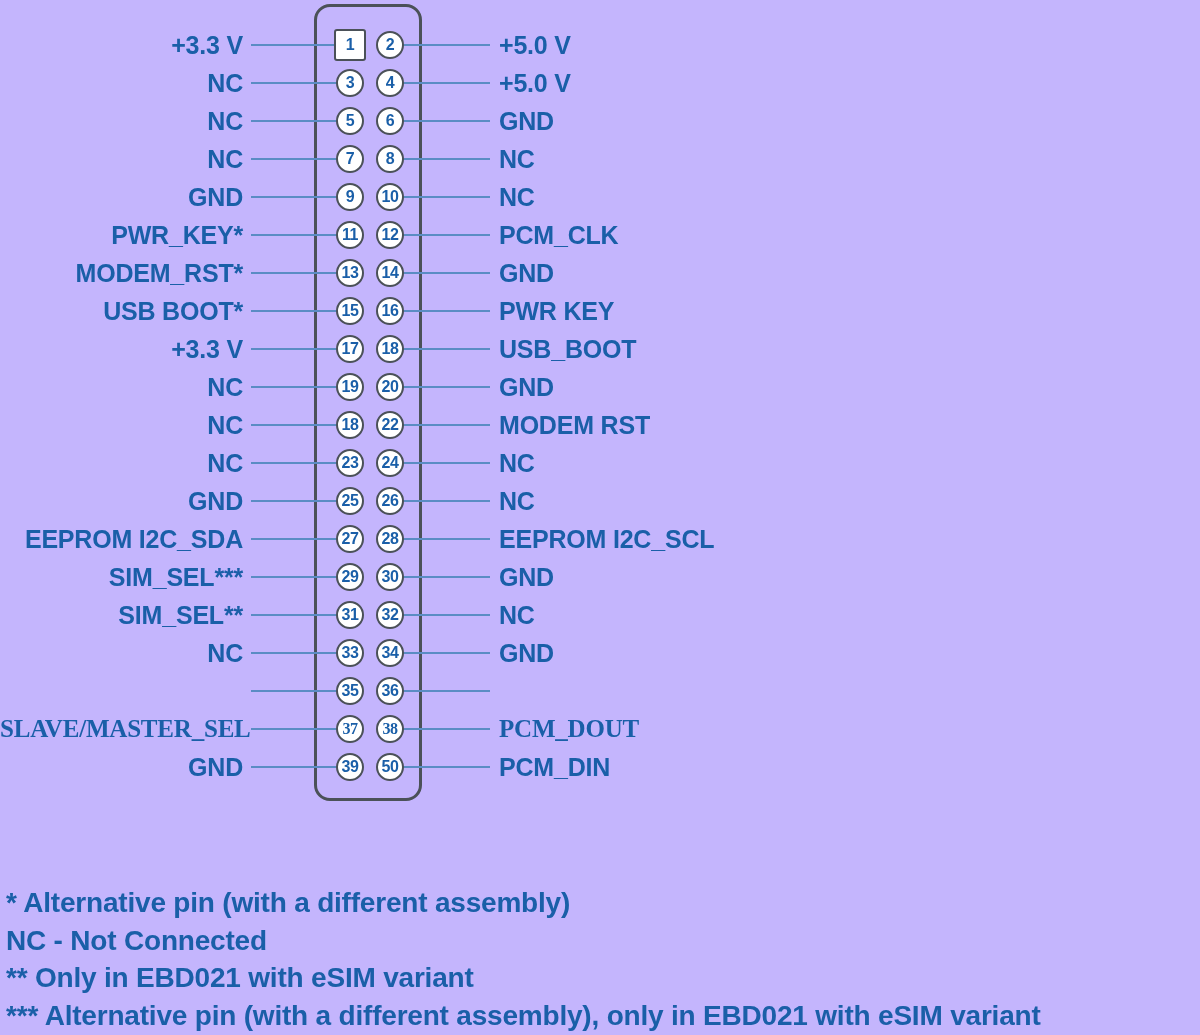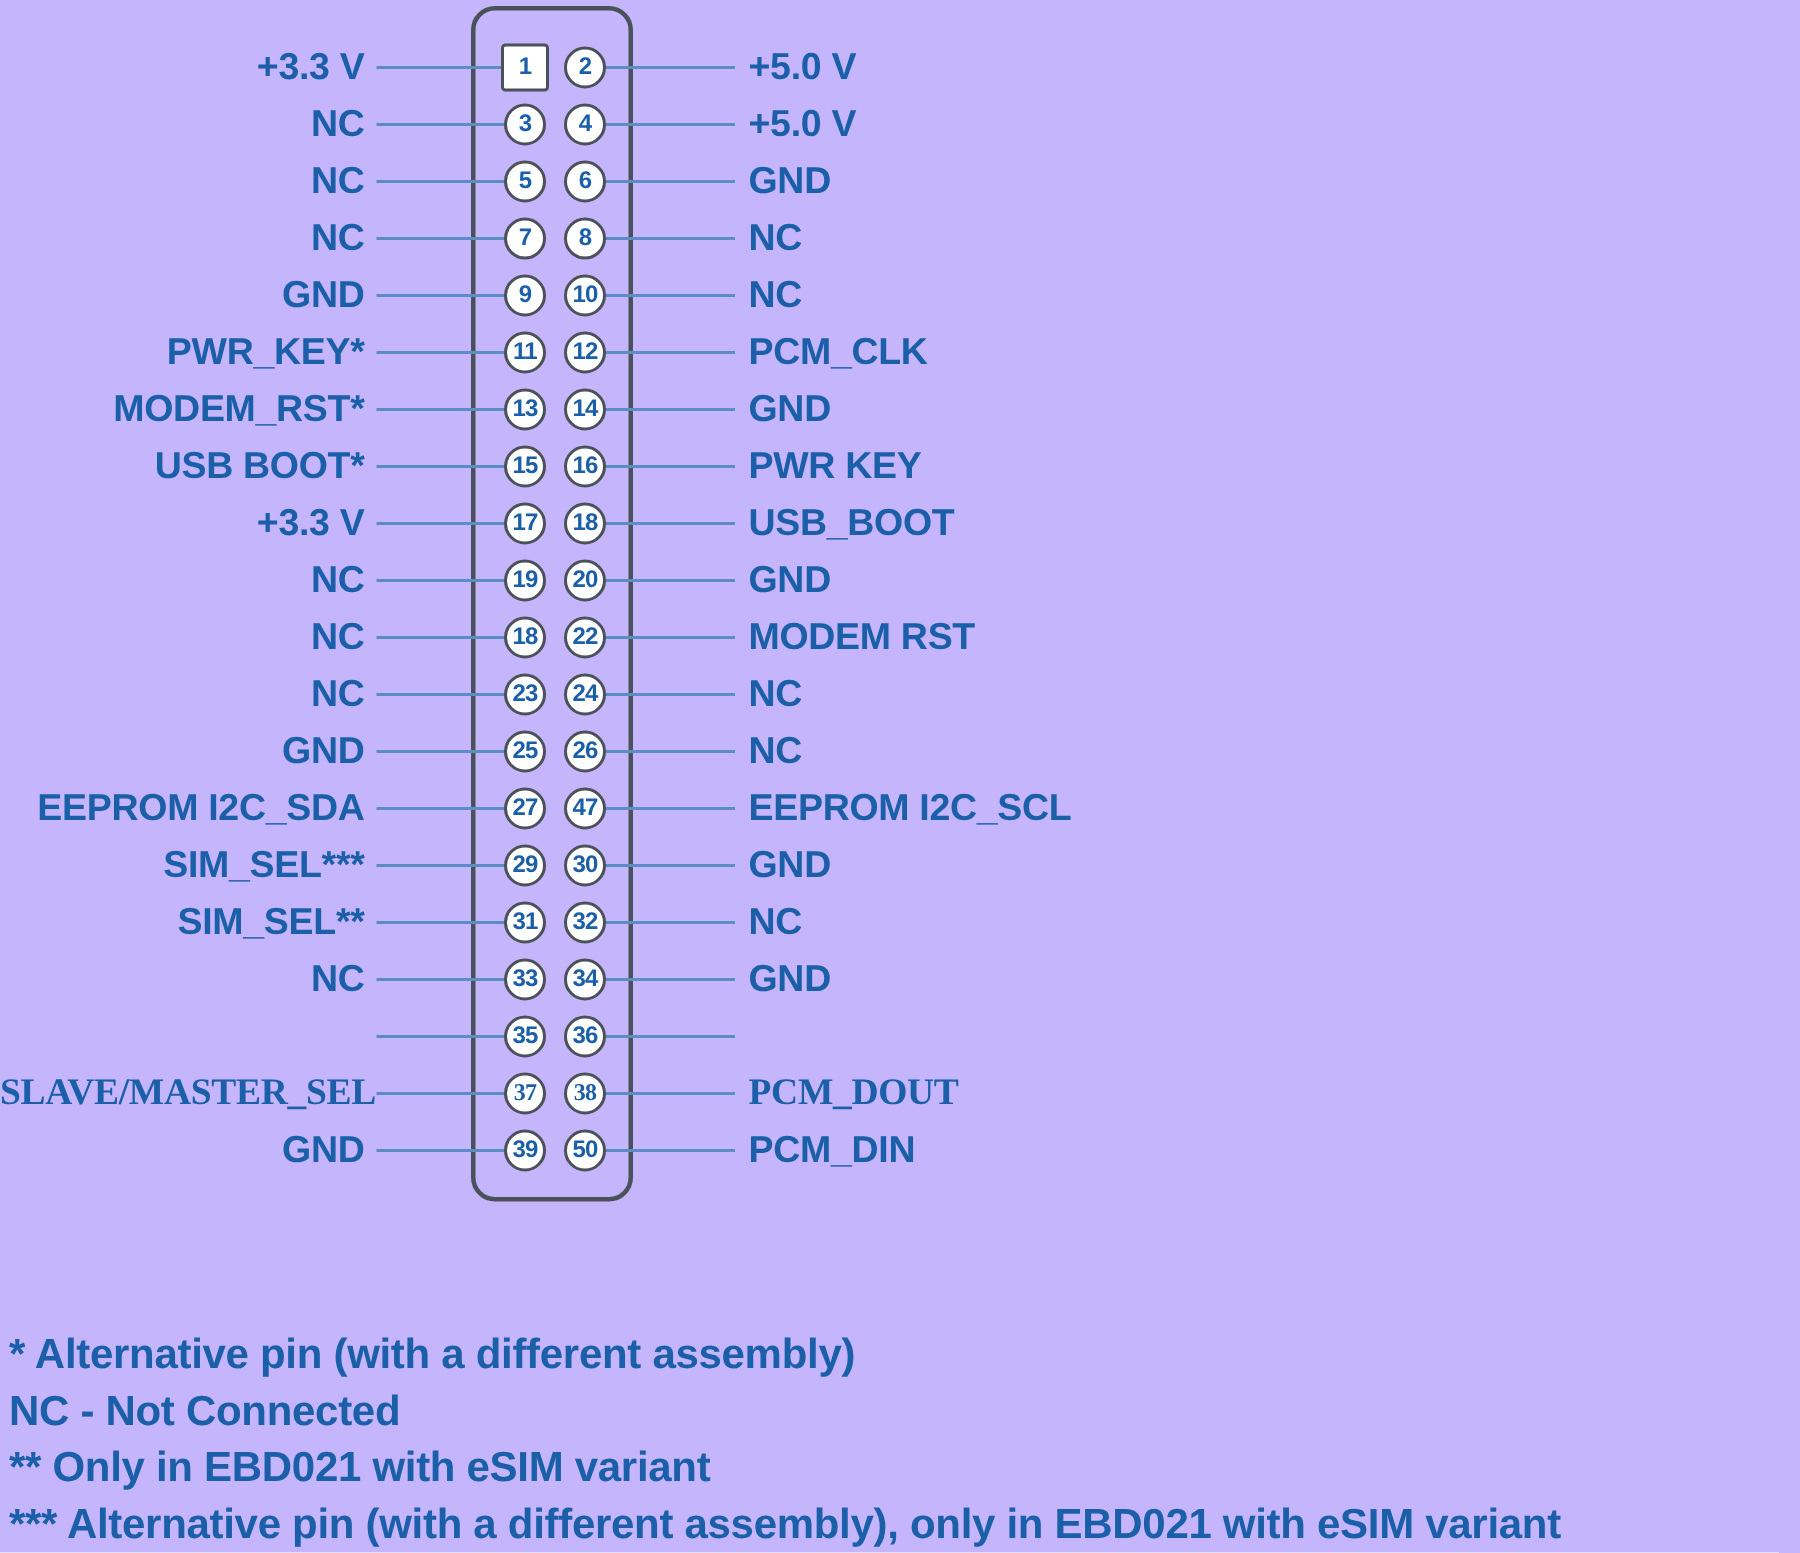--- a/index.html
+++ b/index.html
@@ -210,21 +210,21 @@
         <span class="wire lwire"></span>
         <span class="pin lpin">25</span>
         <span class="pin rpin">26</span>
         <span class="wire rwire"></span>
         <span class="label rlabel">NC</span>
       </div>
       <div class="row" style="top: 519.5px;">
         <span class="label llabel">EEPROM I2C_SDA</span>
         <span class="wire lwire"></span>
         <span class="pin lpin">27</span>
-        <span class="pin rpin">47</span>
+        <span class="pin rpin">28</span>
         <span class="wire rwire"></span>
         <span class="label rlabel">EEPROM I2C_SCL</span>
       </div>
       <div class="row" style="top: 557.5px;">
         <span class="label llabel">SIM_SEL***</span>
         <span class="wire lwire"></span>
         <span class="pin lpin">29</span>
         <span class="pin rpin">30</span>
         <span class="wire rwire"></span>
         <span class="label rlabel">GND</span>

